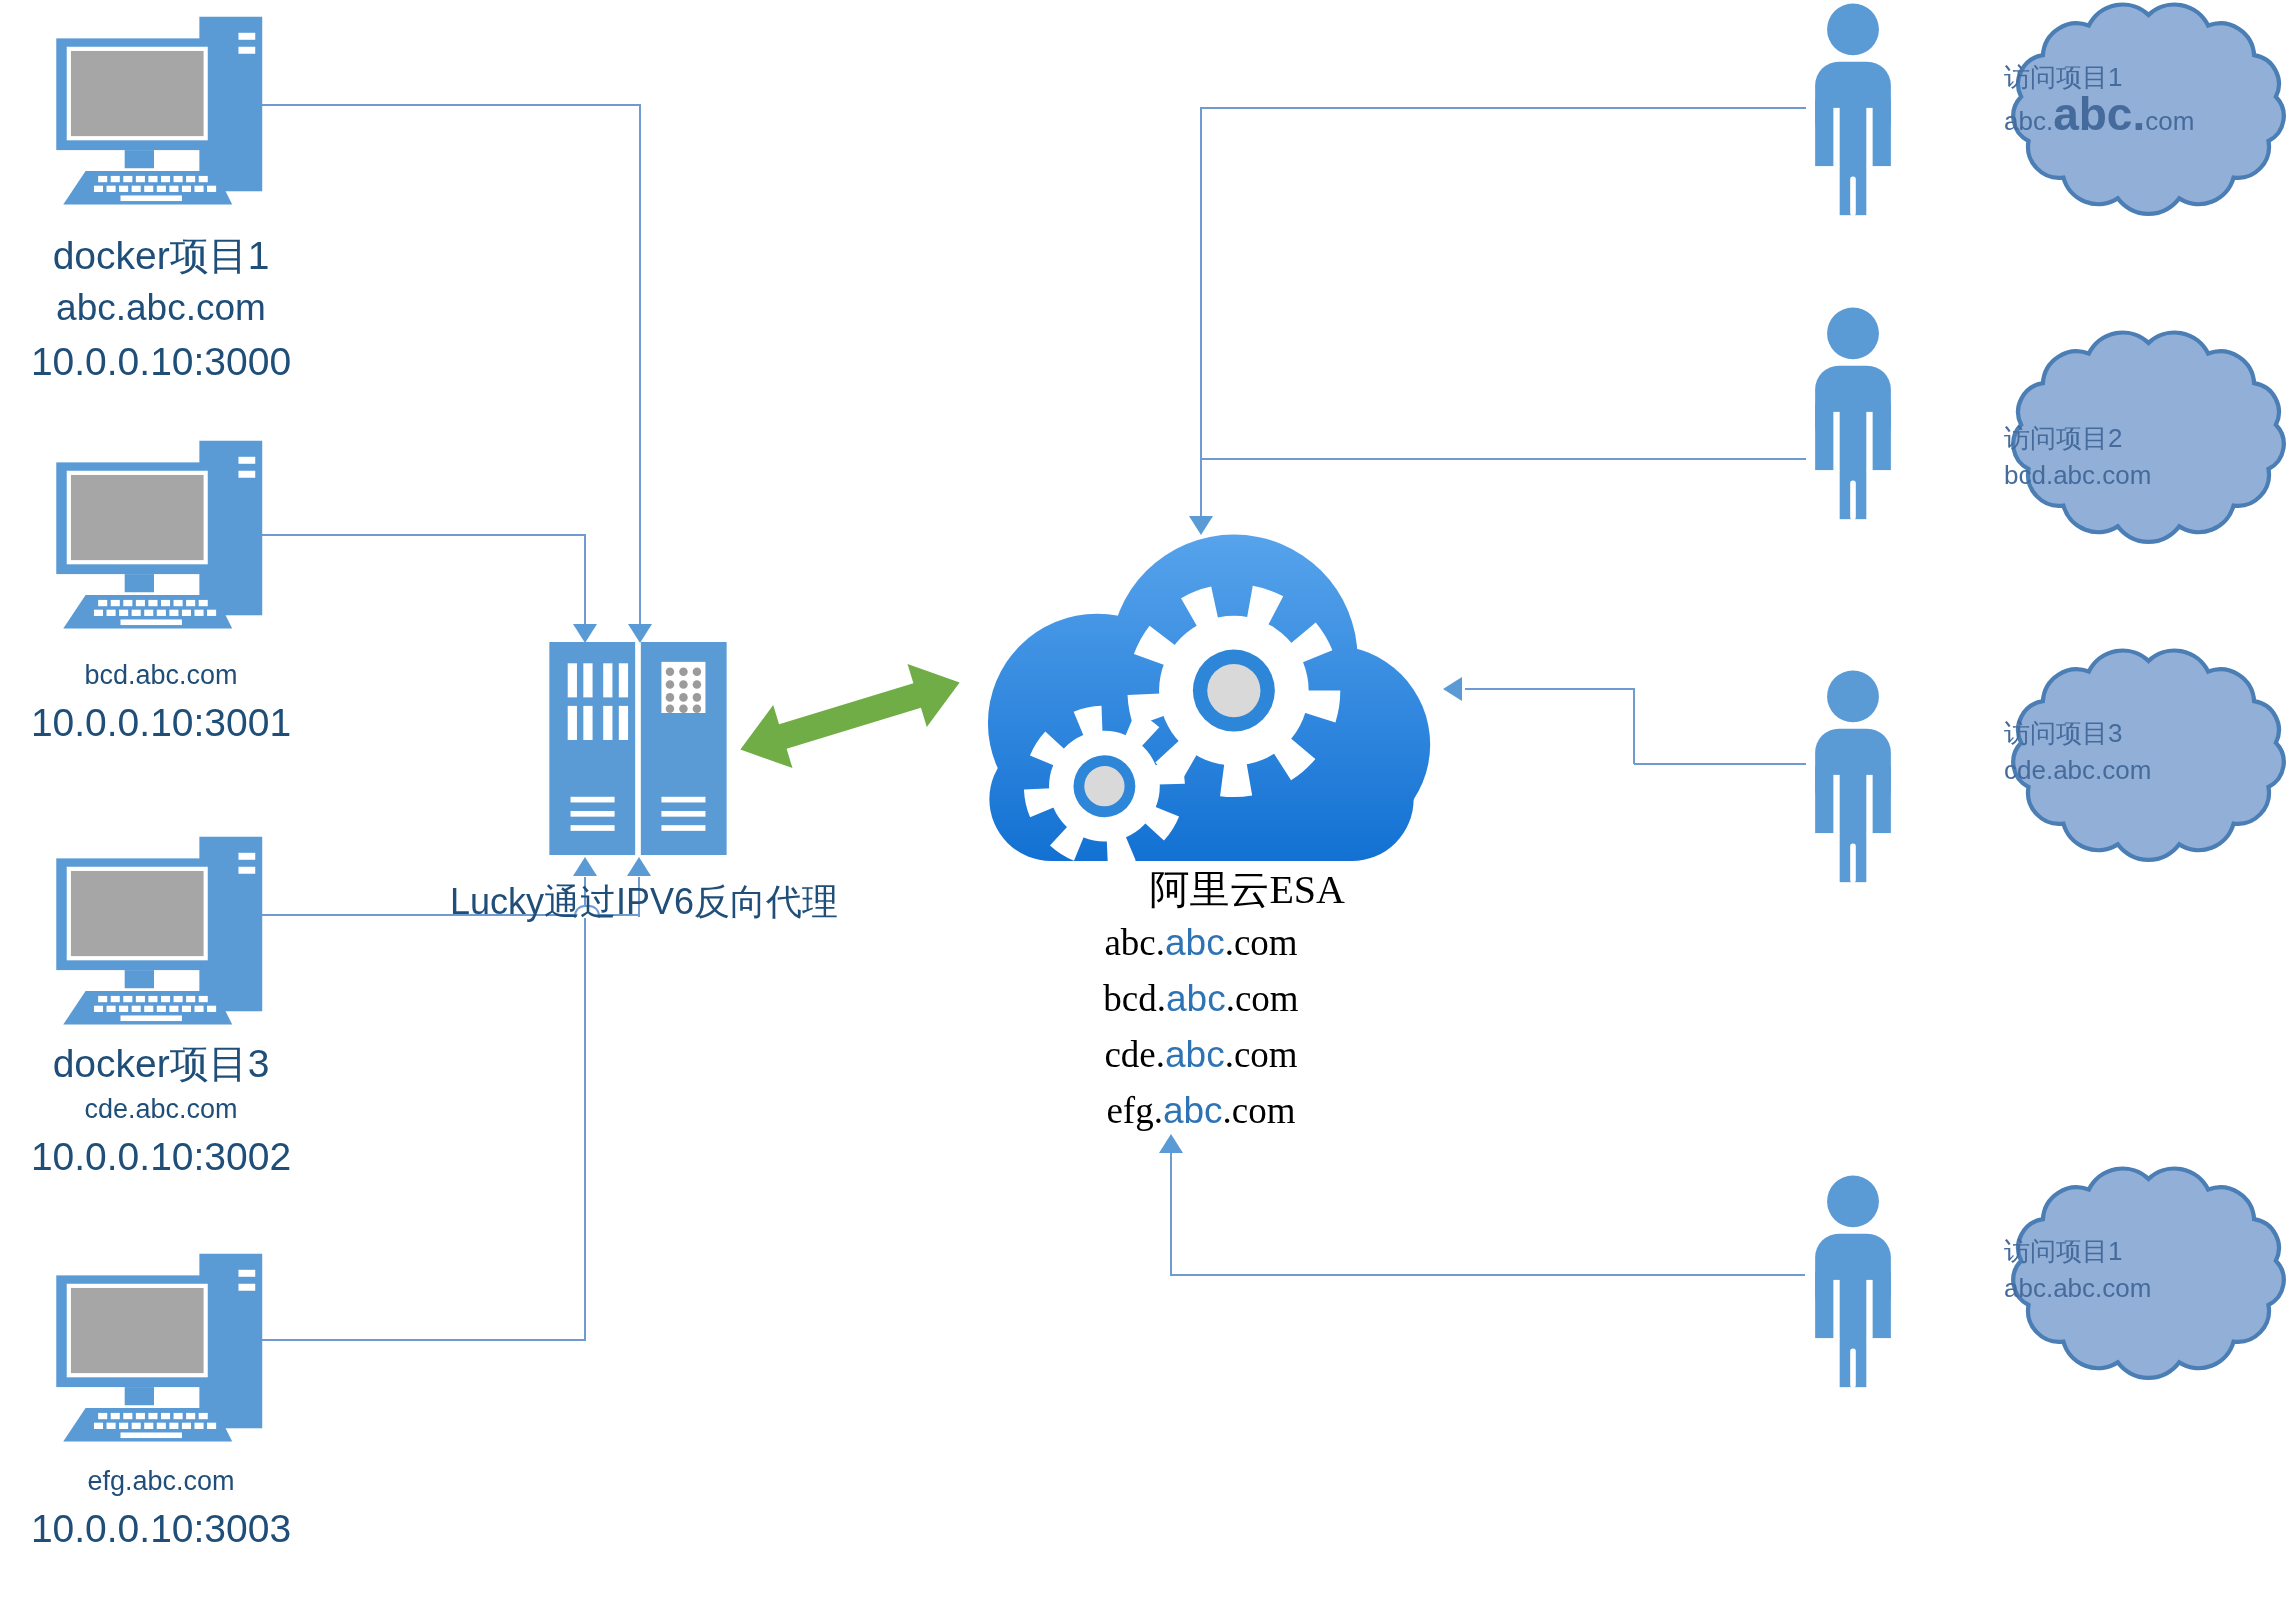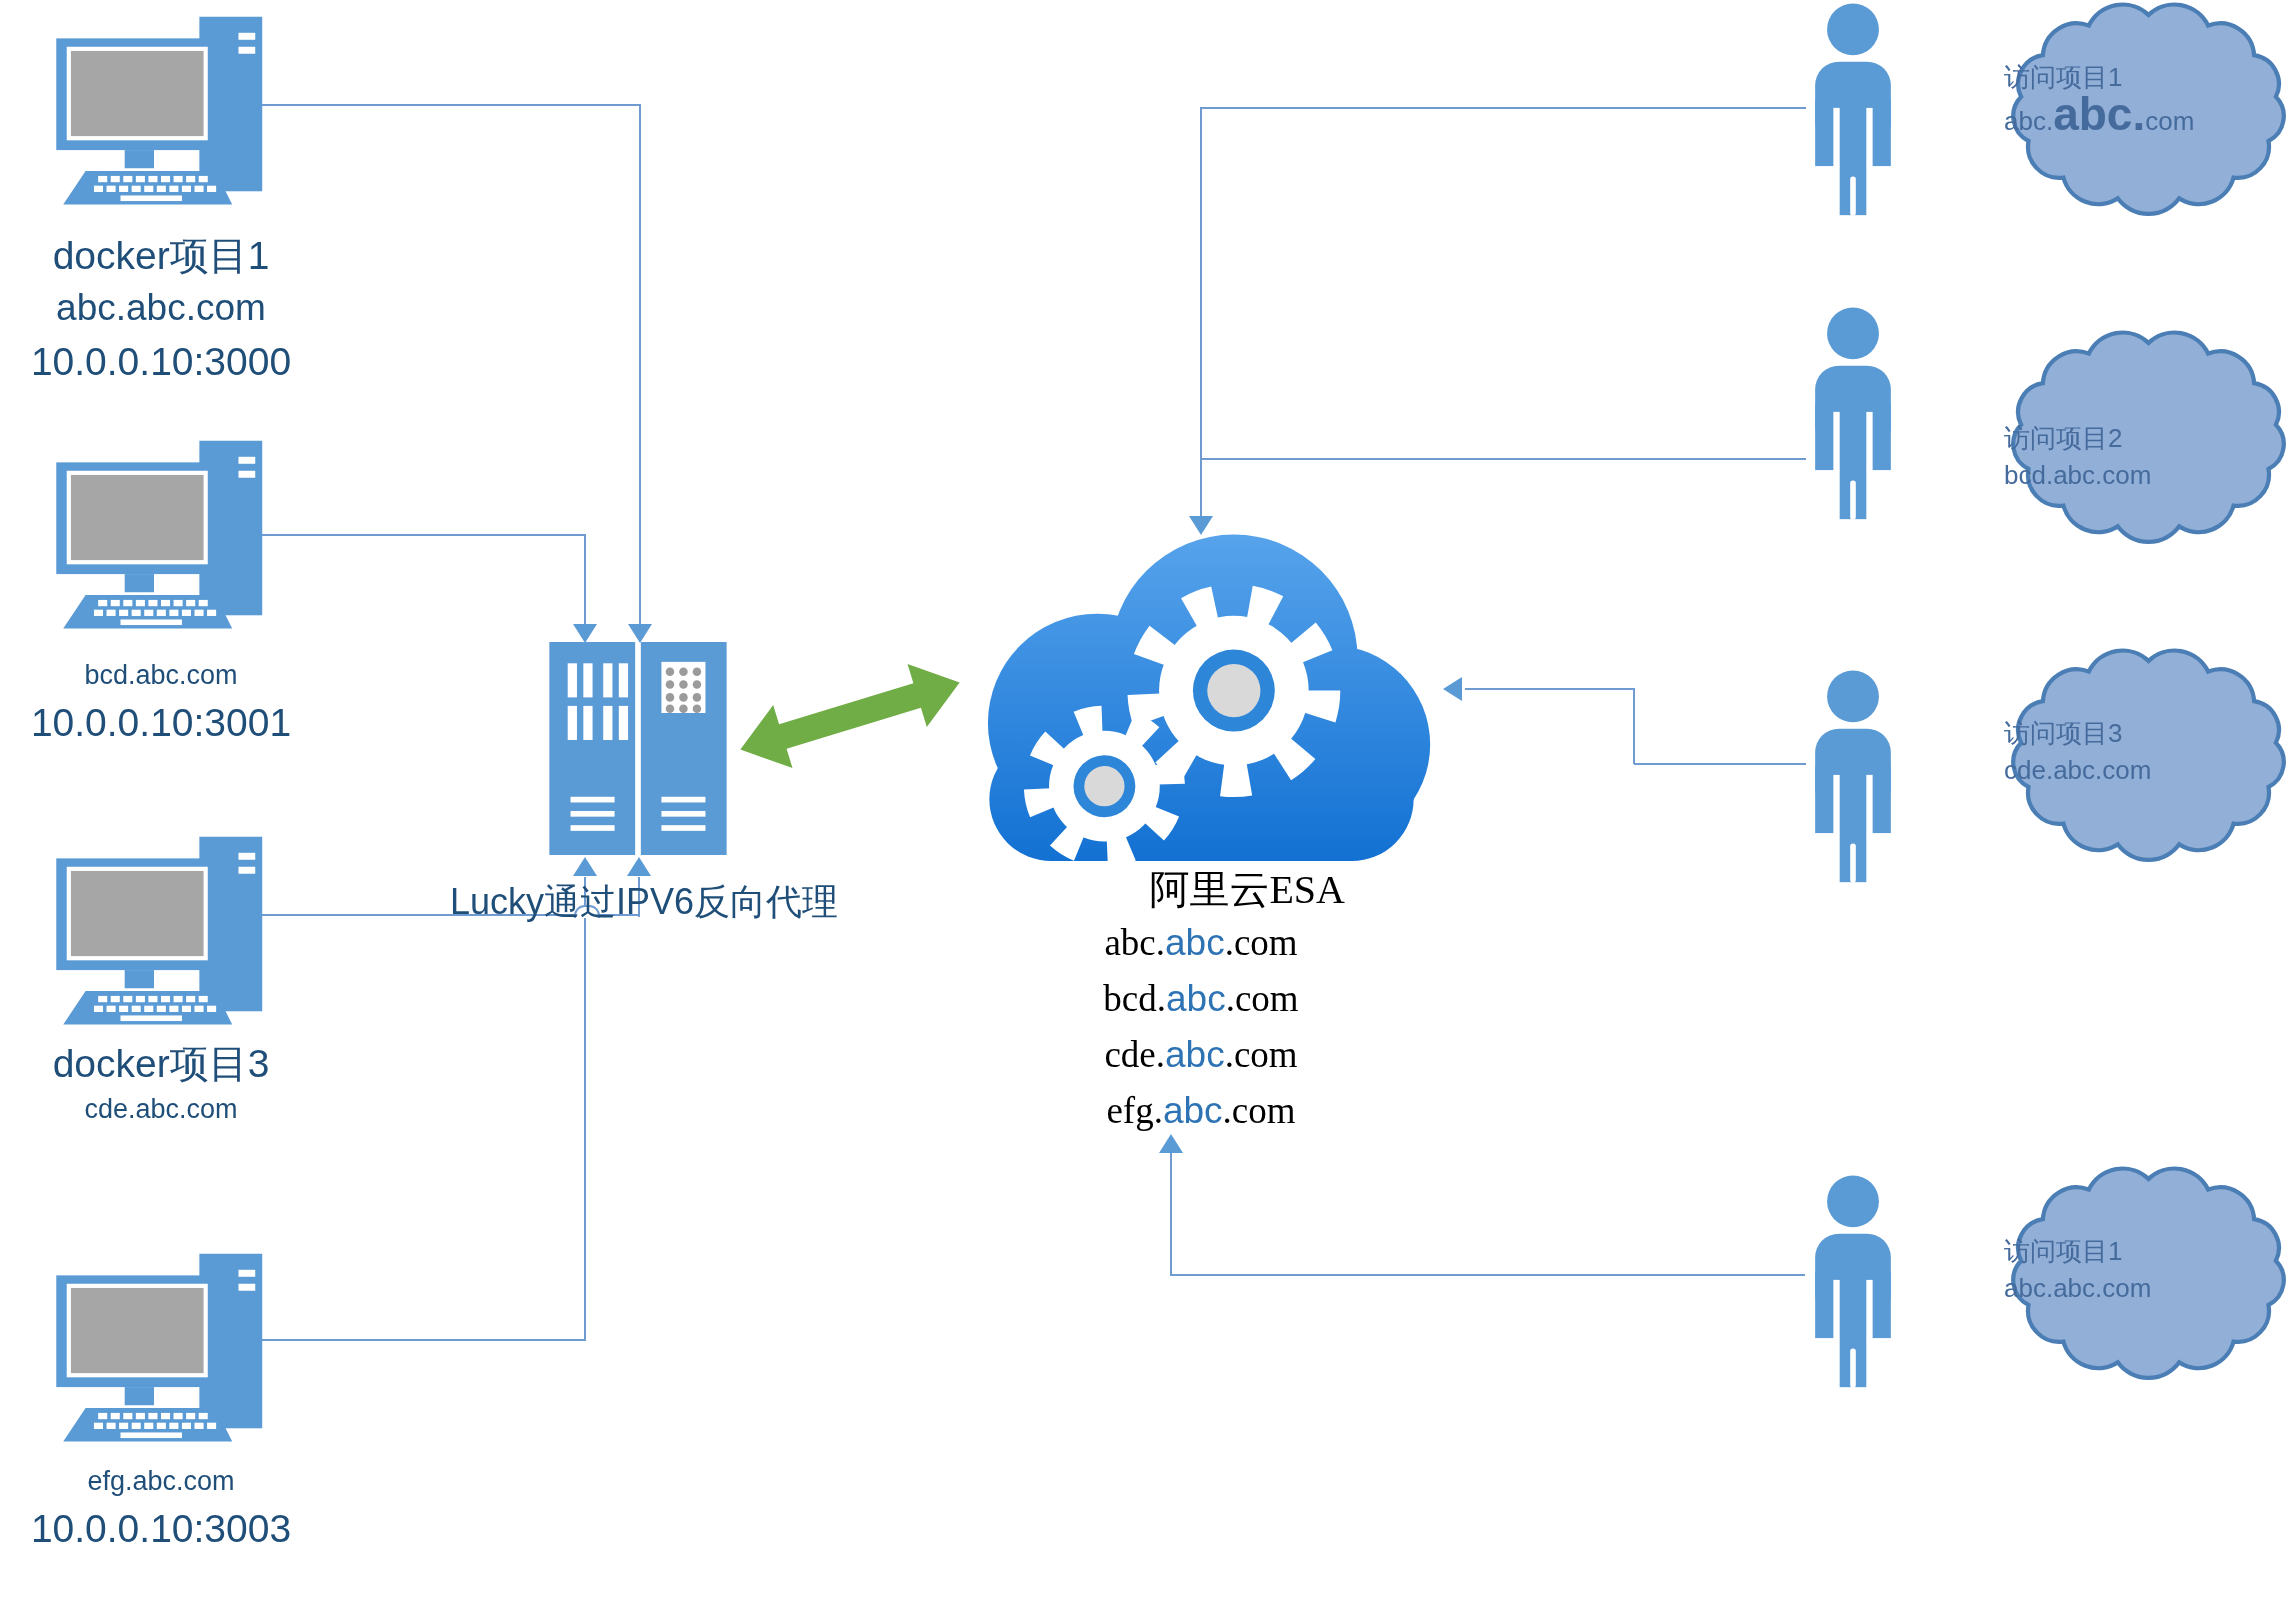--- a/index.html
+++ b/index.html
@@ -177,20 +177,21 @@
     <div class="pc-domain-lg">abc.abc.com</div>
     <div class="pc-addr">10.0.0.10:3000</div>
   </div>
   <div class="pc-label" style="top:656px;">
     <div class="pc-domain-sm">bcd.abc.com</div>
     <div class="pc-addr">10.0.0.10:3001</div>
   </div>
   <div class="pc-label" style="top:1037px;">
     <div class="pc-title">docker项目3</div>
     <div class="pc-domain-sm">cde.abc.com</div>
+    <div class="pc-addr">10.0.0.10:3002</div>
   </div>
   <div class="pc-label" style="top:1462px;">
     <div class="pc-domain-sm">efg.abc.com</div>
     <div class="pc-addr">10.0.0.10:3003</div>
   </div>
 
   <svg class="abs" style="left:549px;top:642px;" width="178" height="213" viewBox="0 0 247 296">
       <use href="#sym-server"></use>
     </svg>
   <div class="proxy-label">

